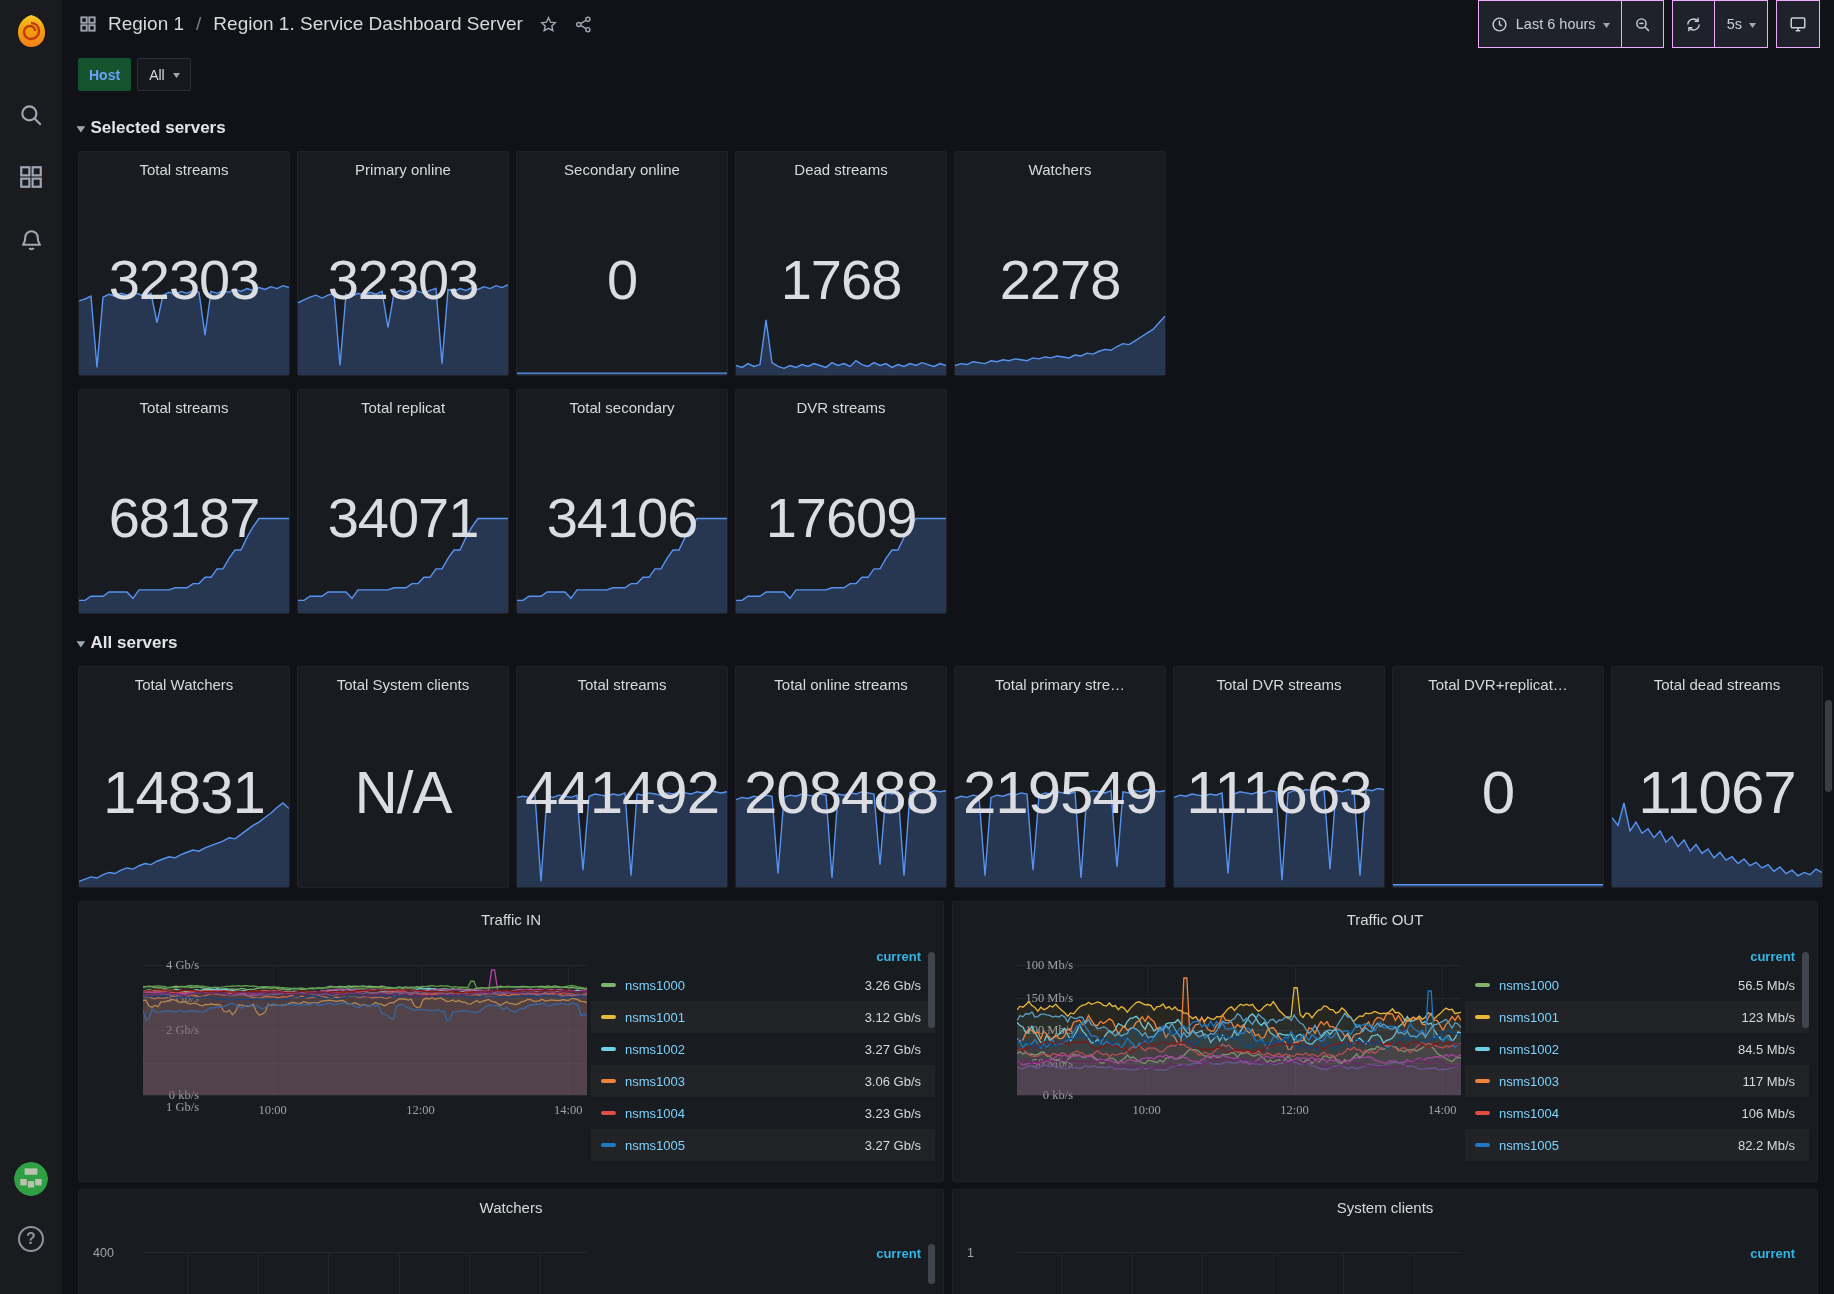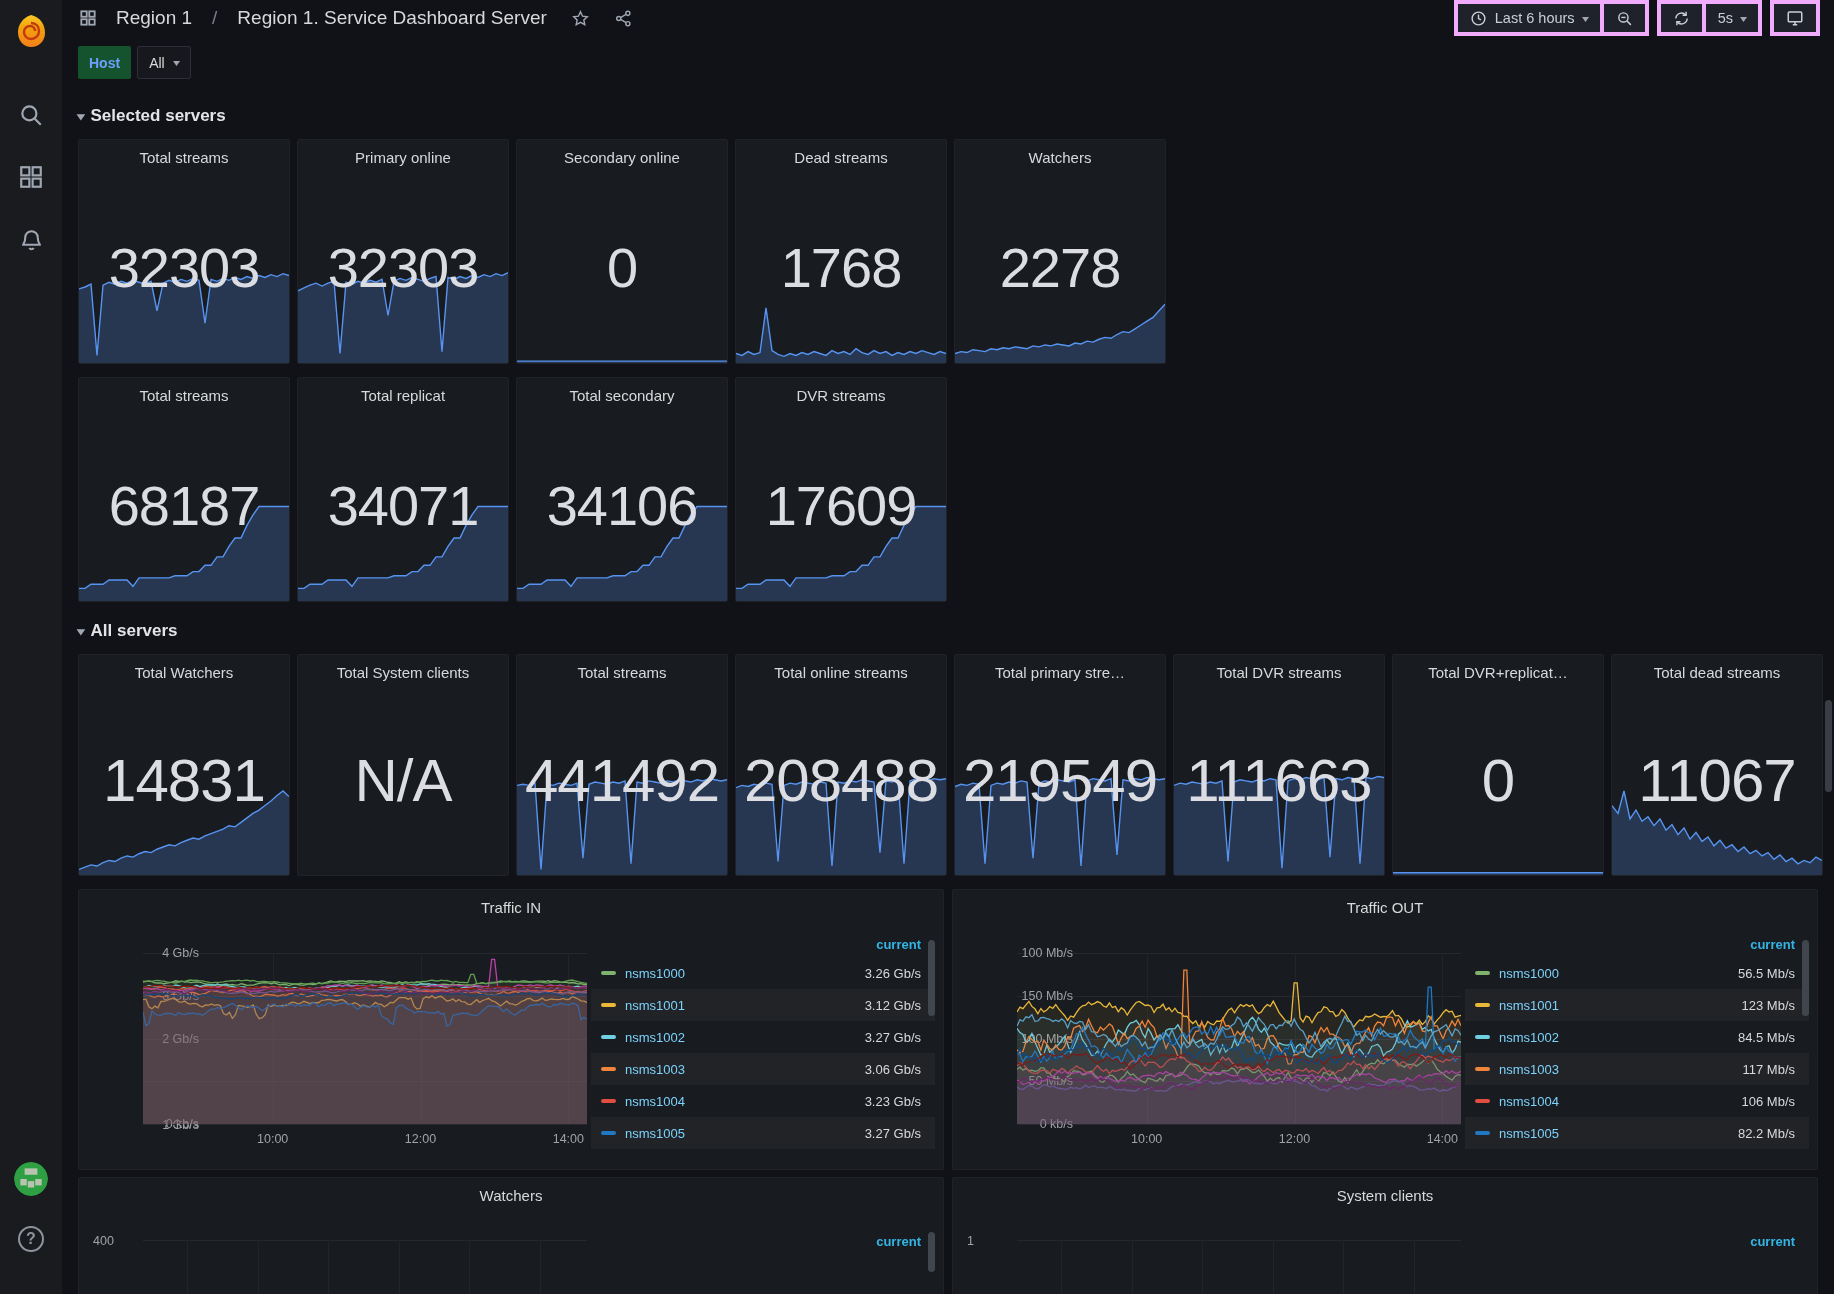--- a/index.html
+++ b/index.html
@@ -14,27 +14,27 @@
     margin-bottom:24px; color:#9fa7b3; cursor:pointer; }
   .side-icon svg { display:block; }
   .side-spacer { flex:1; }
   .logo { margin-bottom:46px; }
   .help-circle { width:26px; height:26px; border:2px solid #8e949e; border-radius:50%;
     display:flex; align-items:center; justify-content:center; font-size:16px; font-weight:bold; color:#8e949e; }
 
   
   .main { flex:1; display:flex; flex-direction:column; min-width:0; }
   .topnav { height:64px; display:flex; align-items:center; padding:0 14px 0 16px; }
-  .crumb-wrap { display:flex; align-items:center; gap:18px; font-size:19px; color:#d8d9da; }
+  .crumb-wrap { display:flex; align-items:center; gap:10px; font-size:19px; color:#d8d9da; }
   .crumb-icon { color:#9fa7b3; display:flex; }
   .crumb-sep { color:#7b8087; padding:0 2px; }
   .crumb-btn { color:#9fa7b3; margin-left:6px; display:flex; cursor:pointer; }
   .nav-right { margin-left:auto; display:flex; align-items:center; gap:8px; }
   .btn-group { display:flex; }
-  .nav-btn { height:36px; background:#1f222a; border:4px solid #f0abfc; display:flex; align-items:center;
+  .nav-btn { height:48px; background:#1f222a; border:1px solid #f0abfc; display:flex; align-items:center;
     gap:8px; padding:0 12px; color:#c7d0d9; font-size:14.5px; cursor:pointer; }
   .btn-group .nav-btn + .nav-btn { border-left:none; }
   .caret { font-size:10px; color:#9fa7b3; transform:scaleX(1.4); }
 
   
   .submenu { display:flex; gap:6px; padding:10px 0 0 16px; }
   .chip { height:33px; display:flex; align-items:center; padding:0 11px; border-radius:2px; font-size:14px; }
   .chip-label { background:#14532d; color:#6e9fff; font-weight:700; cursor:pointer; }
   .chip-value { background:#16181d; border:1px solid #2c2f36; color:#d8d9da; gap:9px; cursor:pointer; }
 
@@ -55,21 +55,21 @@
   .stat-value { position:absolute; left:0; right:0; top:57%; transform:translateY(-50%);
     text-align:center; font-size:56px; font-weight:500; color:#dcdde3; letter-spacing:-1px; z-index:2; }
   .stat-panel.small .stat-value { font-size:60px; }
   .stat-value.na { font-size:74px; }
   .spark { position:absolute; left:0; right:0; bottom:0; width:100%; z-index:1; }
 
   
   .charts-grid { display:grid; grid-template-columns:866px 866px; gap:8px; margin-top:13px; }
   .ts-panel { height:281px; }
   .ts-panel.cut { height:280px; }
-  .plot { position:absolute; left:64px; right:356px; top:63px; height:171px; }
+  .plot { position:absolute; left:64px; right:356px; top:63px; height:130px;font-family:Liberation Serif, serif; }
   .hgrid { position:absolute; left:0; right:0; height:1px; background:#26282e; }
   .vgrid { position:absolute; top:0; bottom:0; width:1px; background:#222429; }
   .ytick { position:absolute; right:calc(100% - 56px); transform:translateY(-50%); font-size:12.5px;
     color:#9fa3a8; white-space:nowrap; text-align:right; }
   .xtick { position:absolute; top:100%; margin-top:8px; transform:translateX(-50%); font-size:12.5px; color:#9fa3a8; }
   .plot svg { position:absolute; inset:0; width:100%; height:100%; }
 
   .legend { position:absolute; top:44px; right:8px; width:344px; font-size:13px; }
   .legend-header { text-align:right; padding:3px 14px 5px 0; color:#33b5e5; font-weight:700; }
   .legend-row { display:flex; align-items:center; height:32px; padding:0 14px 0 10px; cursor:pointer; }

